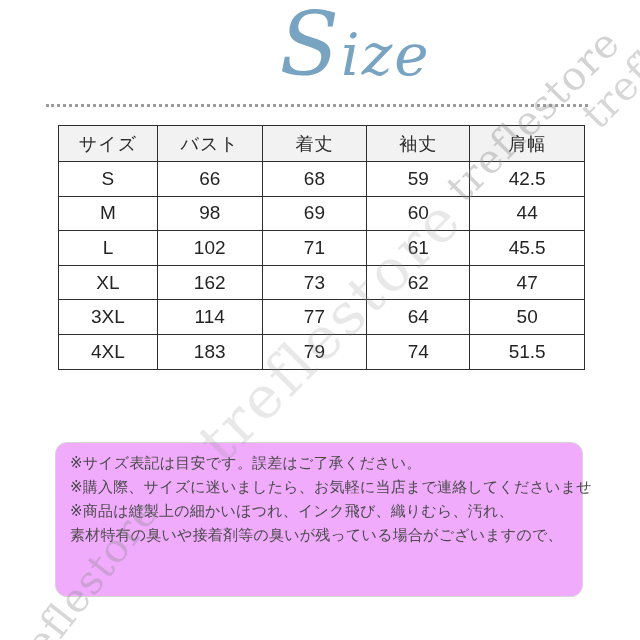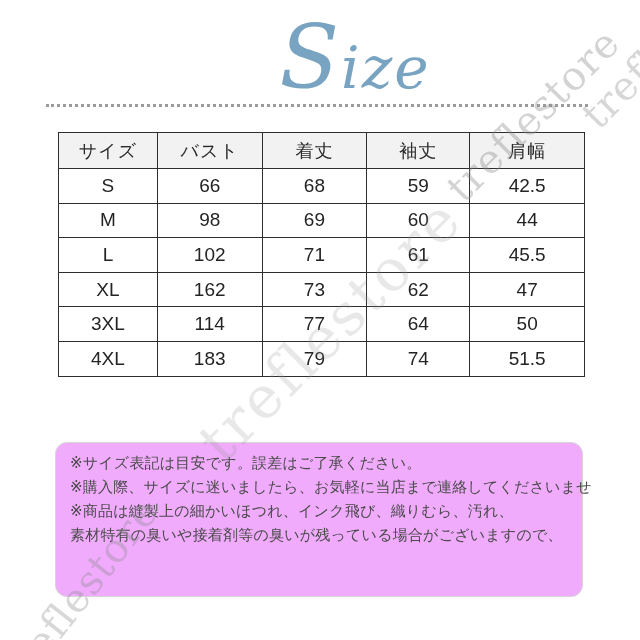--- a/index.html
+++ b/index.html
@@ -7,21 +7,21 @@
     position: relative;
     width: 640px; height: 640px;
     background: #ffffff;
     overflow: hidden;
     font-family: "Liberation Sans", "DejaVu Sans", sans-serif;
   }
 
   
   .title {
     position: absolute; top: 2px; left: 0; width: 640px; height: 100px;
-    display: flex; align-items: flex-end; justify-content: center;
+    display: flex; align-items: flex-start; justify-content: center;
     padding-left: 70px; box-sizing: border-box;
   }
   .title-script {
     display: inline-block;
     font-family: "DejaVu Serif", serif;
     font-style: italic;
     font-size: 58px;
     line-height: 1.0;
     color: #78a4c2;
     letter-spacing: 2px;
@@ -37,21 +37,21 @@
   }
 
   
   .rule {
     position: absolute; left: 46px; top: 104px; width: 542px; height: 0;
     border-top: 3px dotted #9b9b9b;
   }
 
   
   table.size-table {
-    position: absolute; left: 58px; top: 132px; width: 527px;
+    position: absolute; left: 58px; top: 125px; width: 527px;
     border-collapse: collapse; table-layout: fixed;
     font-size: 19px; color: #242424;
   }
   .size-table th, .size-table td {
     border: 1.5px solid #2e2e2e;
     text-align: center; vertical-align: middle;
     padding: 0;
   }
   .size-table th {
     height: 35px; background: #f2f2f2;

